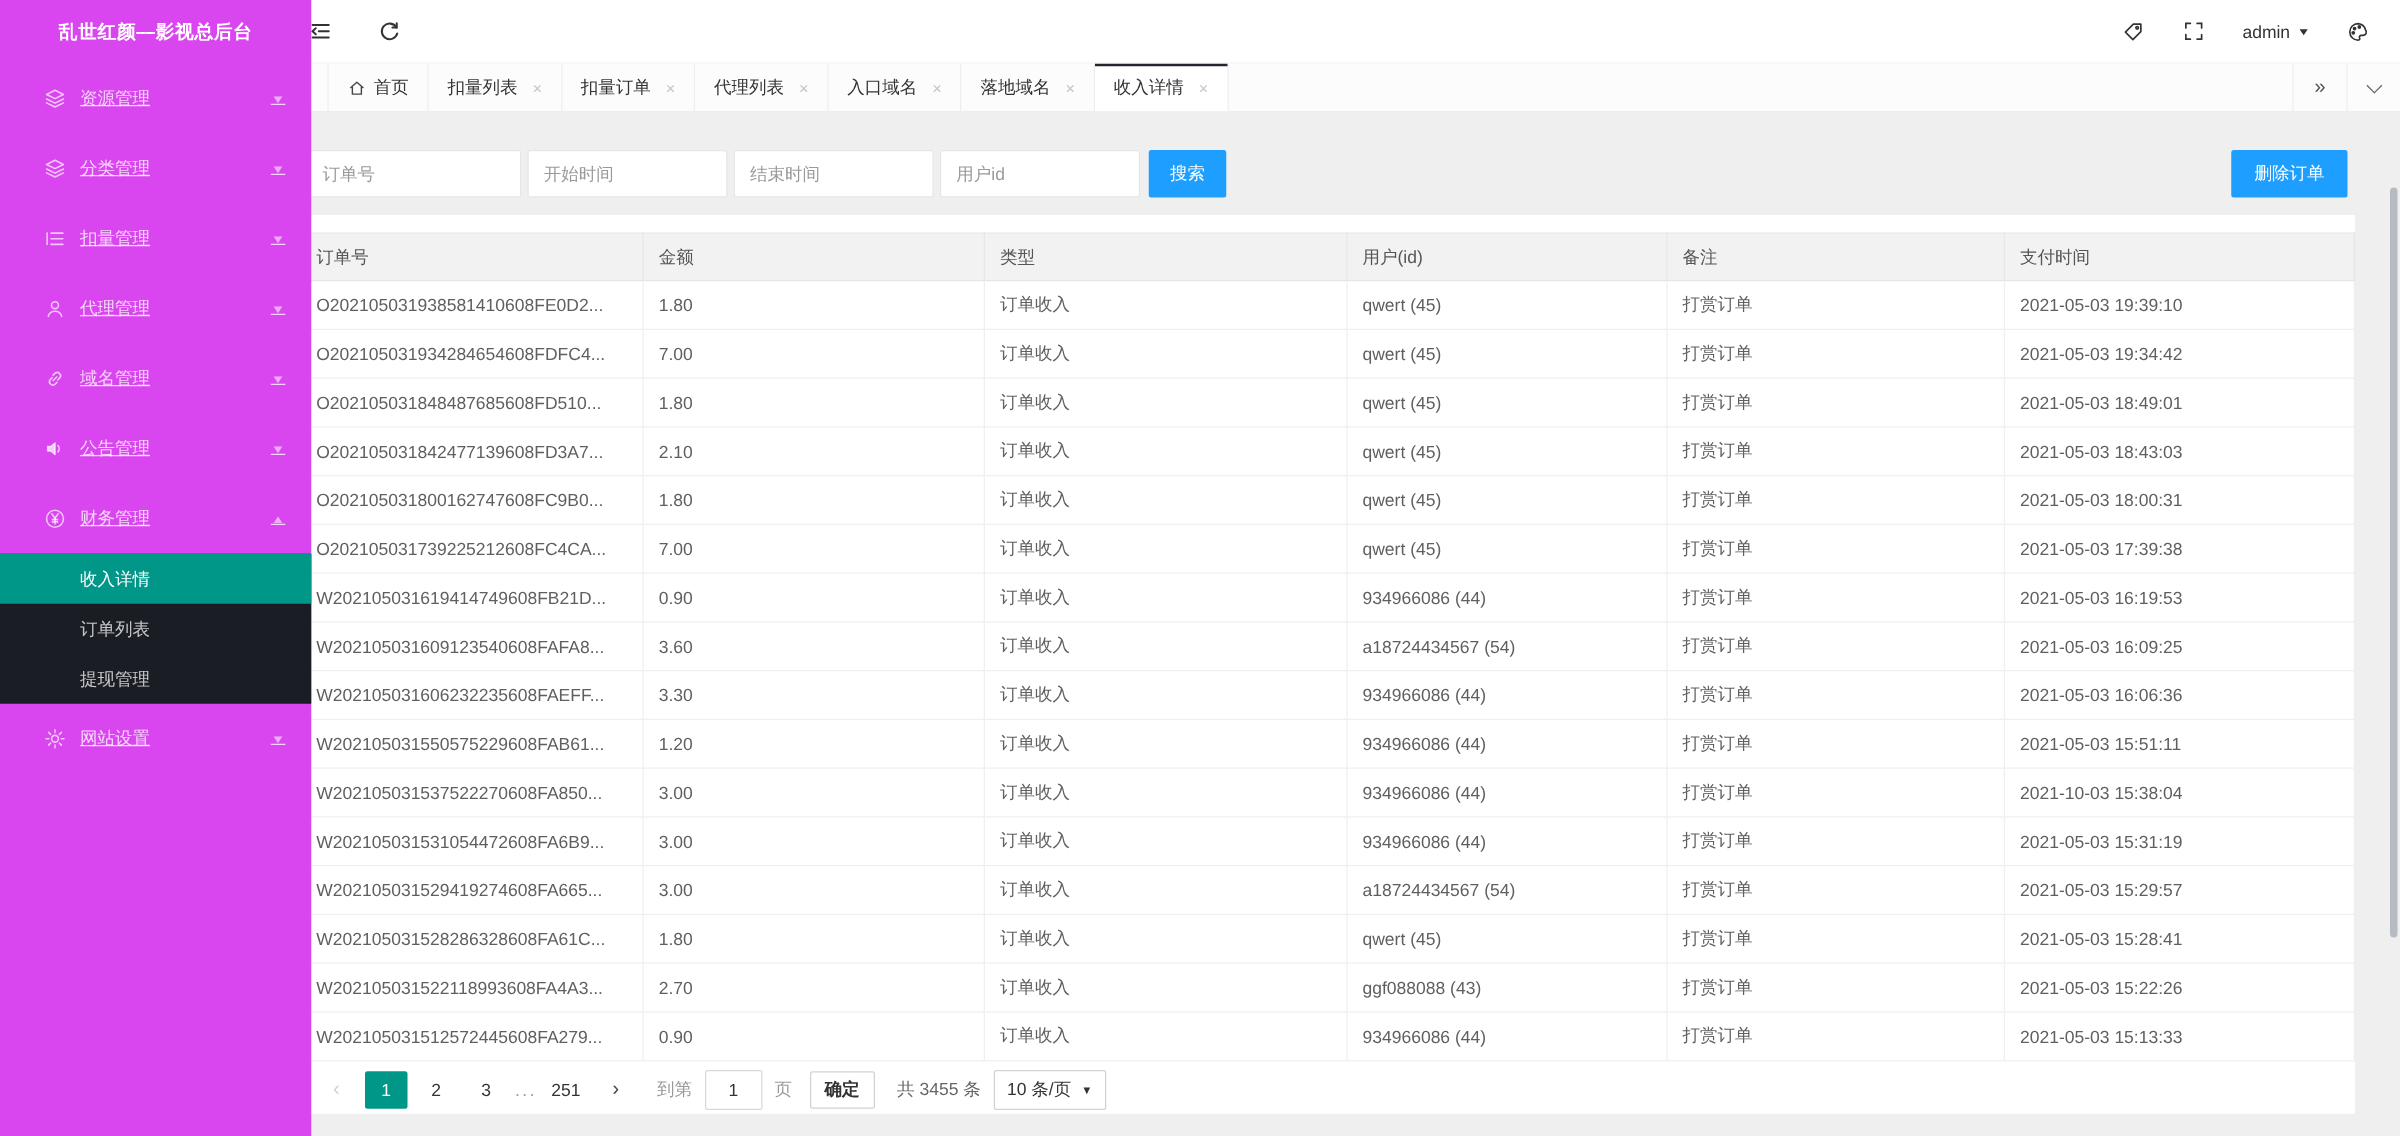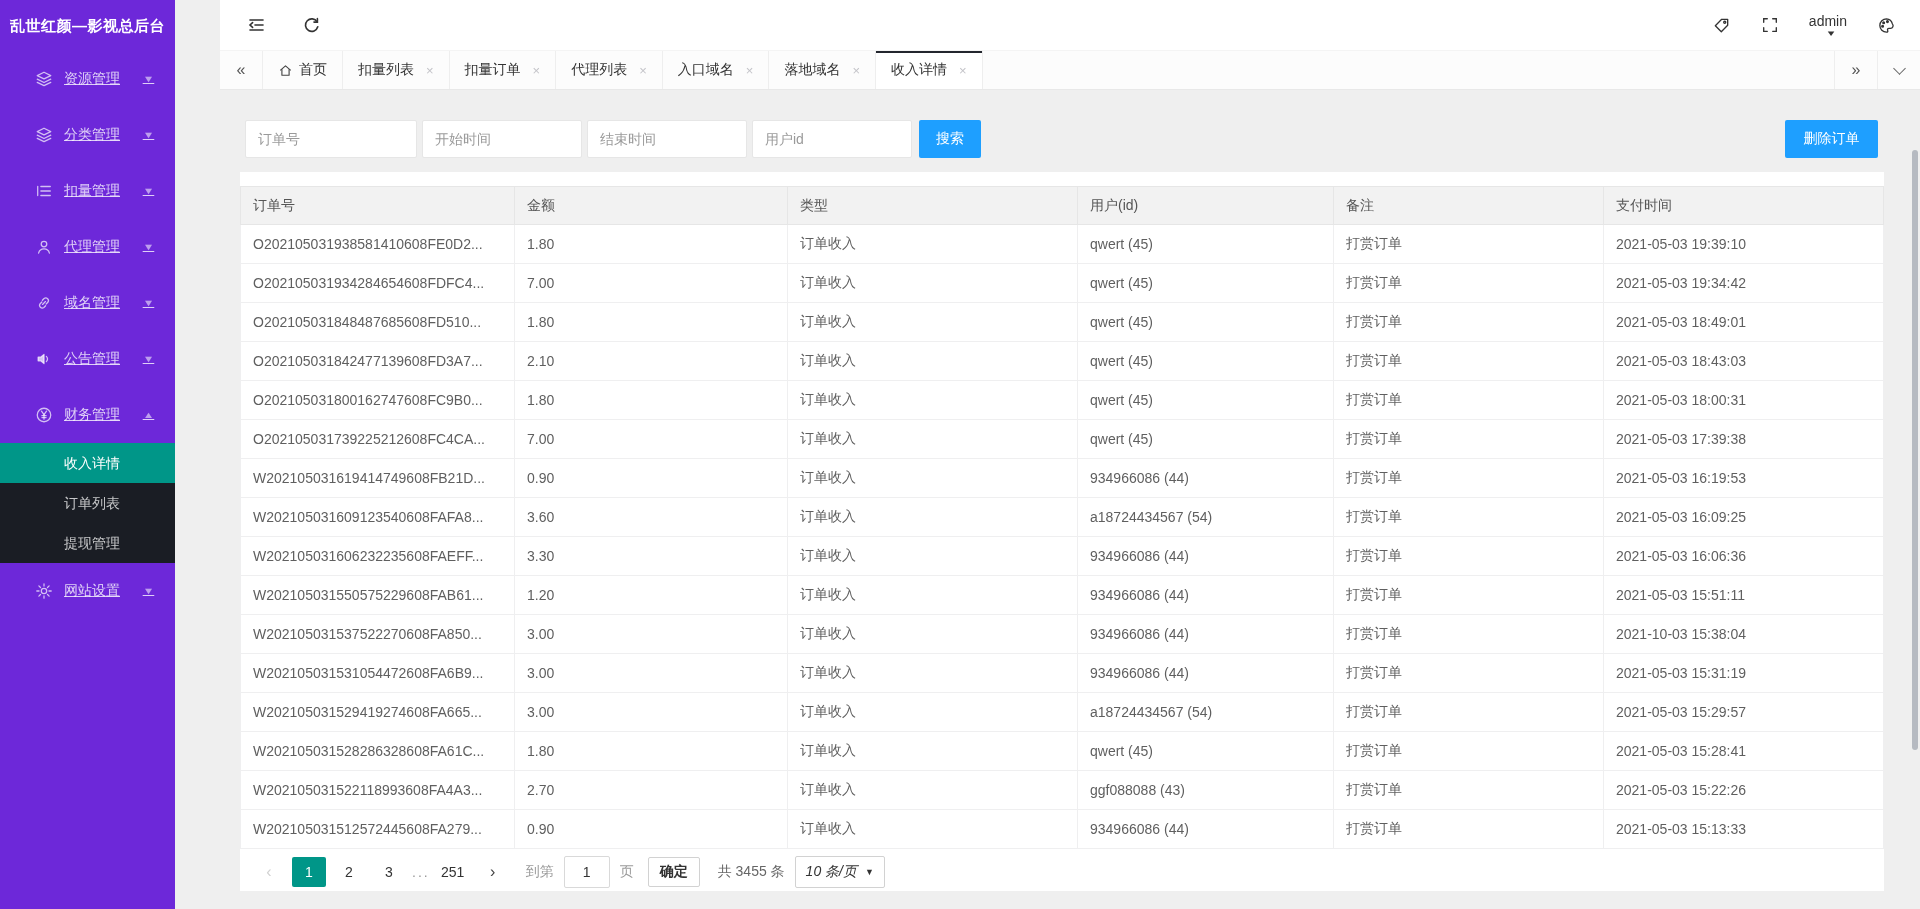--- a/index.html
+++ b/index.html
@@ -4,39 +4,39 @@
 <style>
   html,body{margin:0;padding:0;}
   body{
     width:1920px;height:909px;overflow:hidden;
     font-family:"Liberation Sans","DejaVu Sans",sans-serif;
     -webkit-font-smoothing:antialiased;
   }
   .app{position:relative;width:1920px;height:909px;background:#efefef;}
 
   
-  .sidebar{position:absolute;left:0;top:0;width:175px;height:909px;background:#6d28d9;z-index:5;}
+  .sidebar{position:absolute;left:0;top:0;width:249px;height:909px;background:#d946ef;z-index:5;}
   .logo{height:51px;line-height:51px;text-align:center;color:#ffffff;font-size:15px;font-weight:bold;letter-spacing:.5px;}
   .menu{margin-top:0;}
   .menu-item{height:56px;display:flex;align-items:center;padding:0 22px 0 34px;color:rgba(255,255,255,.78);font-size:14px;cursor:pointer;text-decoration:underline;}
   .mi-icon{width:20px;height:20px;margin-right:10px;display:flex;align-items:center;justify-content:center;color:rgba(255,255,255,.7);}
   .mi-icon svg{display:block;}
   .mi-label{flex:0 0 auto;}
   .chev{margin-left:auto;font-size:9px;color:rgba(255,255,255,.55);transform:scaleX(1.3);}
   .submenu{background:#1a1d24;}
   .submenu-item{height:40px;line-height:40px;padding-left:64px;color:rgba(255,255,255,.75);font-size:14px;cursor:pointer;}
   .submenu-item.active{background:var(--accent,#009688);color:#fff;}
 
   
   .main{position:absolute;left:220px;top:0;width:1700px;height:909px;}
   .navbar{height:51px;background:#fff;display:flex;align-items:center;padding:0 24px 0 26px;border-bottom:1px solid #f4f4f4;box-sizing:border-box;}
   .nv-icon{margin-right:36px;color:#333;display:flex;cursor:pointer;}
   .nv-right{margin-left:auto;display:flex;align-items:center;}
   .nv-right > *{margin-left:30px;}
-  .nv-user{display:flex;align-items:center;color:#333;font-size:14px;cursor:pointer;flex-direction:column;}
+  .nv-user{display:flex;align-items:center;color:#333;font-size:14px;cursor:pointer;}
   .nv-caret{font-size:8px;color:#333;margin-left:7px;transform:scaleX(1.4);}
 
   
   .tabbar{height:39px;background:#fcfcfc;border-bottom:1px solid #e8e8e8;display:flex;align-items:stretch;box-sizing:border-box;}
   .tab-ctrl{width:42px;display:flex;align-items:center;justify-content:center;color:#555;font-size:16px;cursor:pointer;border-right:1px solid #eee;}
   .tab-ctrl.rt{border-right:none;border-left:1px solid #eee;}
   .tab{display:flex;align-items:center;padding:0 15px;border-right:1px solid #eee;font-size:14px;color:#333;position:relative;cursor:pointer;white-space:nowrap;}
   .tab.active{background:#fff;}
   .tab.active::before{content:"";position:absolute;top:0;left:0;right:0;height:2px;background:#23262e;}
   .tab-home-icon{display:flex;margin-right:6px;color:#444;}
@@ -65,21 +65,21 @@
   .pg-btn{min-width:30px;height:30px;line-height:30px;text-align:center;margin-right:6px;cursor:pointer;color:#333;padding:0 2px;}
   .pg-btn.prev{color:#d2d2d2;font-size:16px;}
   .pg-btn.next{color:#444;font-size:16px;}
   .pg-btn.active{background:var(--accent,#009688);color:#fff;border-radius:2px;cursor:default;}
   .pg-ellipsis{margin-right:6px;color:#999;letter-spacing:2px;}
   .pg-label{color:#9a9a9a;margin:0 4px 0 10px;}
   .pg-label.tight{margin:0 10px 0 4px;}
   .pg-input{width:40px;height:28px;border:1px solid #d9d9d9;border-radius:2px;text-align:center;font-size:14px;color:#333;margin:0 6px;outline:none;background:#fff;font-family:inherit;}
   .pg-confirm{height:30px;padding:0 11px;border:1px solid #d2d2d2;border-radius:2px;background:#fff;color:#333;font-size:14px;font-weight:700;margin:0 8px 0 4px;cursor:pointer;font-family:inherit;}
   .pg-total{color:#666;margin:0 10px;}
-  .pg-select{height:30px;border:1px solid #d2d2d2;border-radius:2px;background:#fff;display:flex;align-items:center;padding:0 10px;color:#333;cursor:pointer;font-style:italic;}
+  .pg-select{height:30px;border:1px solid #d2d2d2;border-radius:2px;background:#fff;display:flex;align-items:center;padding:0 10px;color:#333;cursor:pointer;}
   .pg-select .sel-caret{font-size:9px;margin-left:8px;color:#333;}
 
   
   .page-scrollbar{position:absolute;right:2px;top:150px;width:6px;height:600px;background:#b6bac1;border-radius:3px;z-index:9;}
 </style>
 </head>
 <body>
 
 <div class="app">
 

